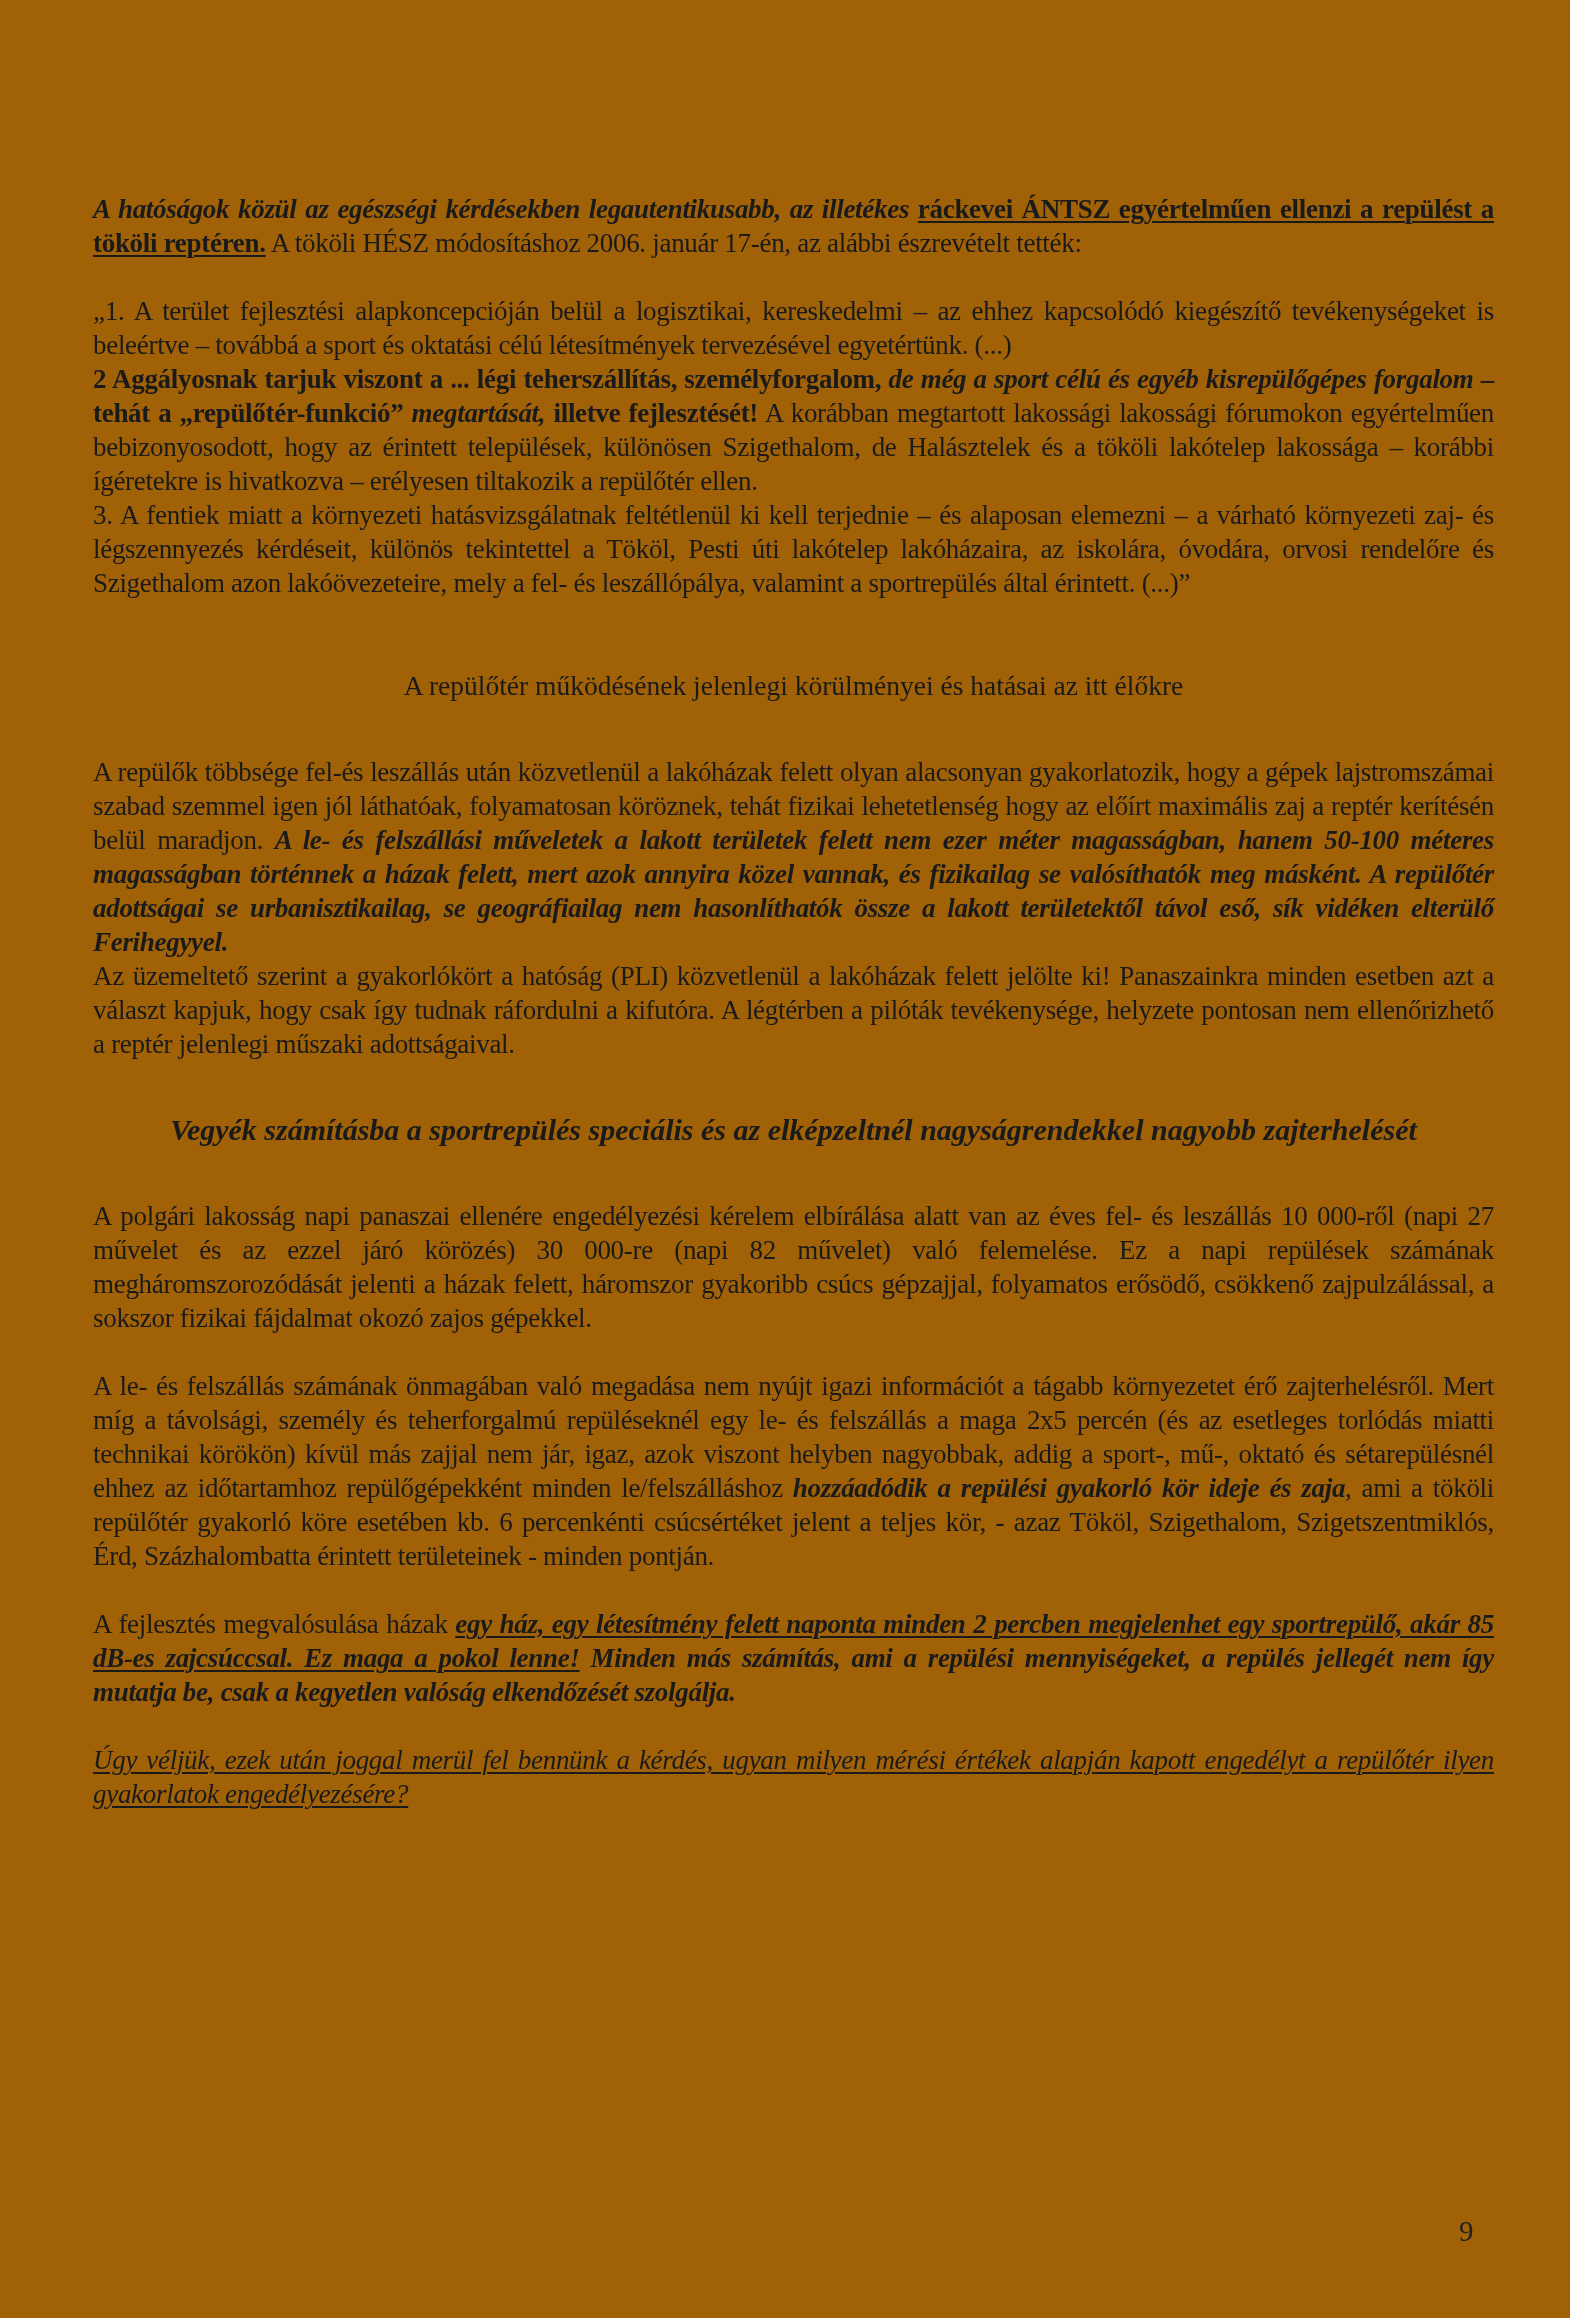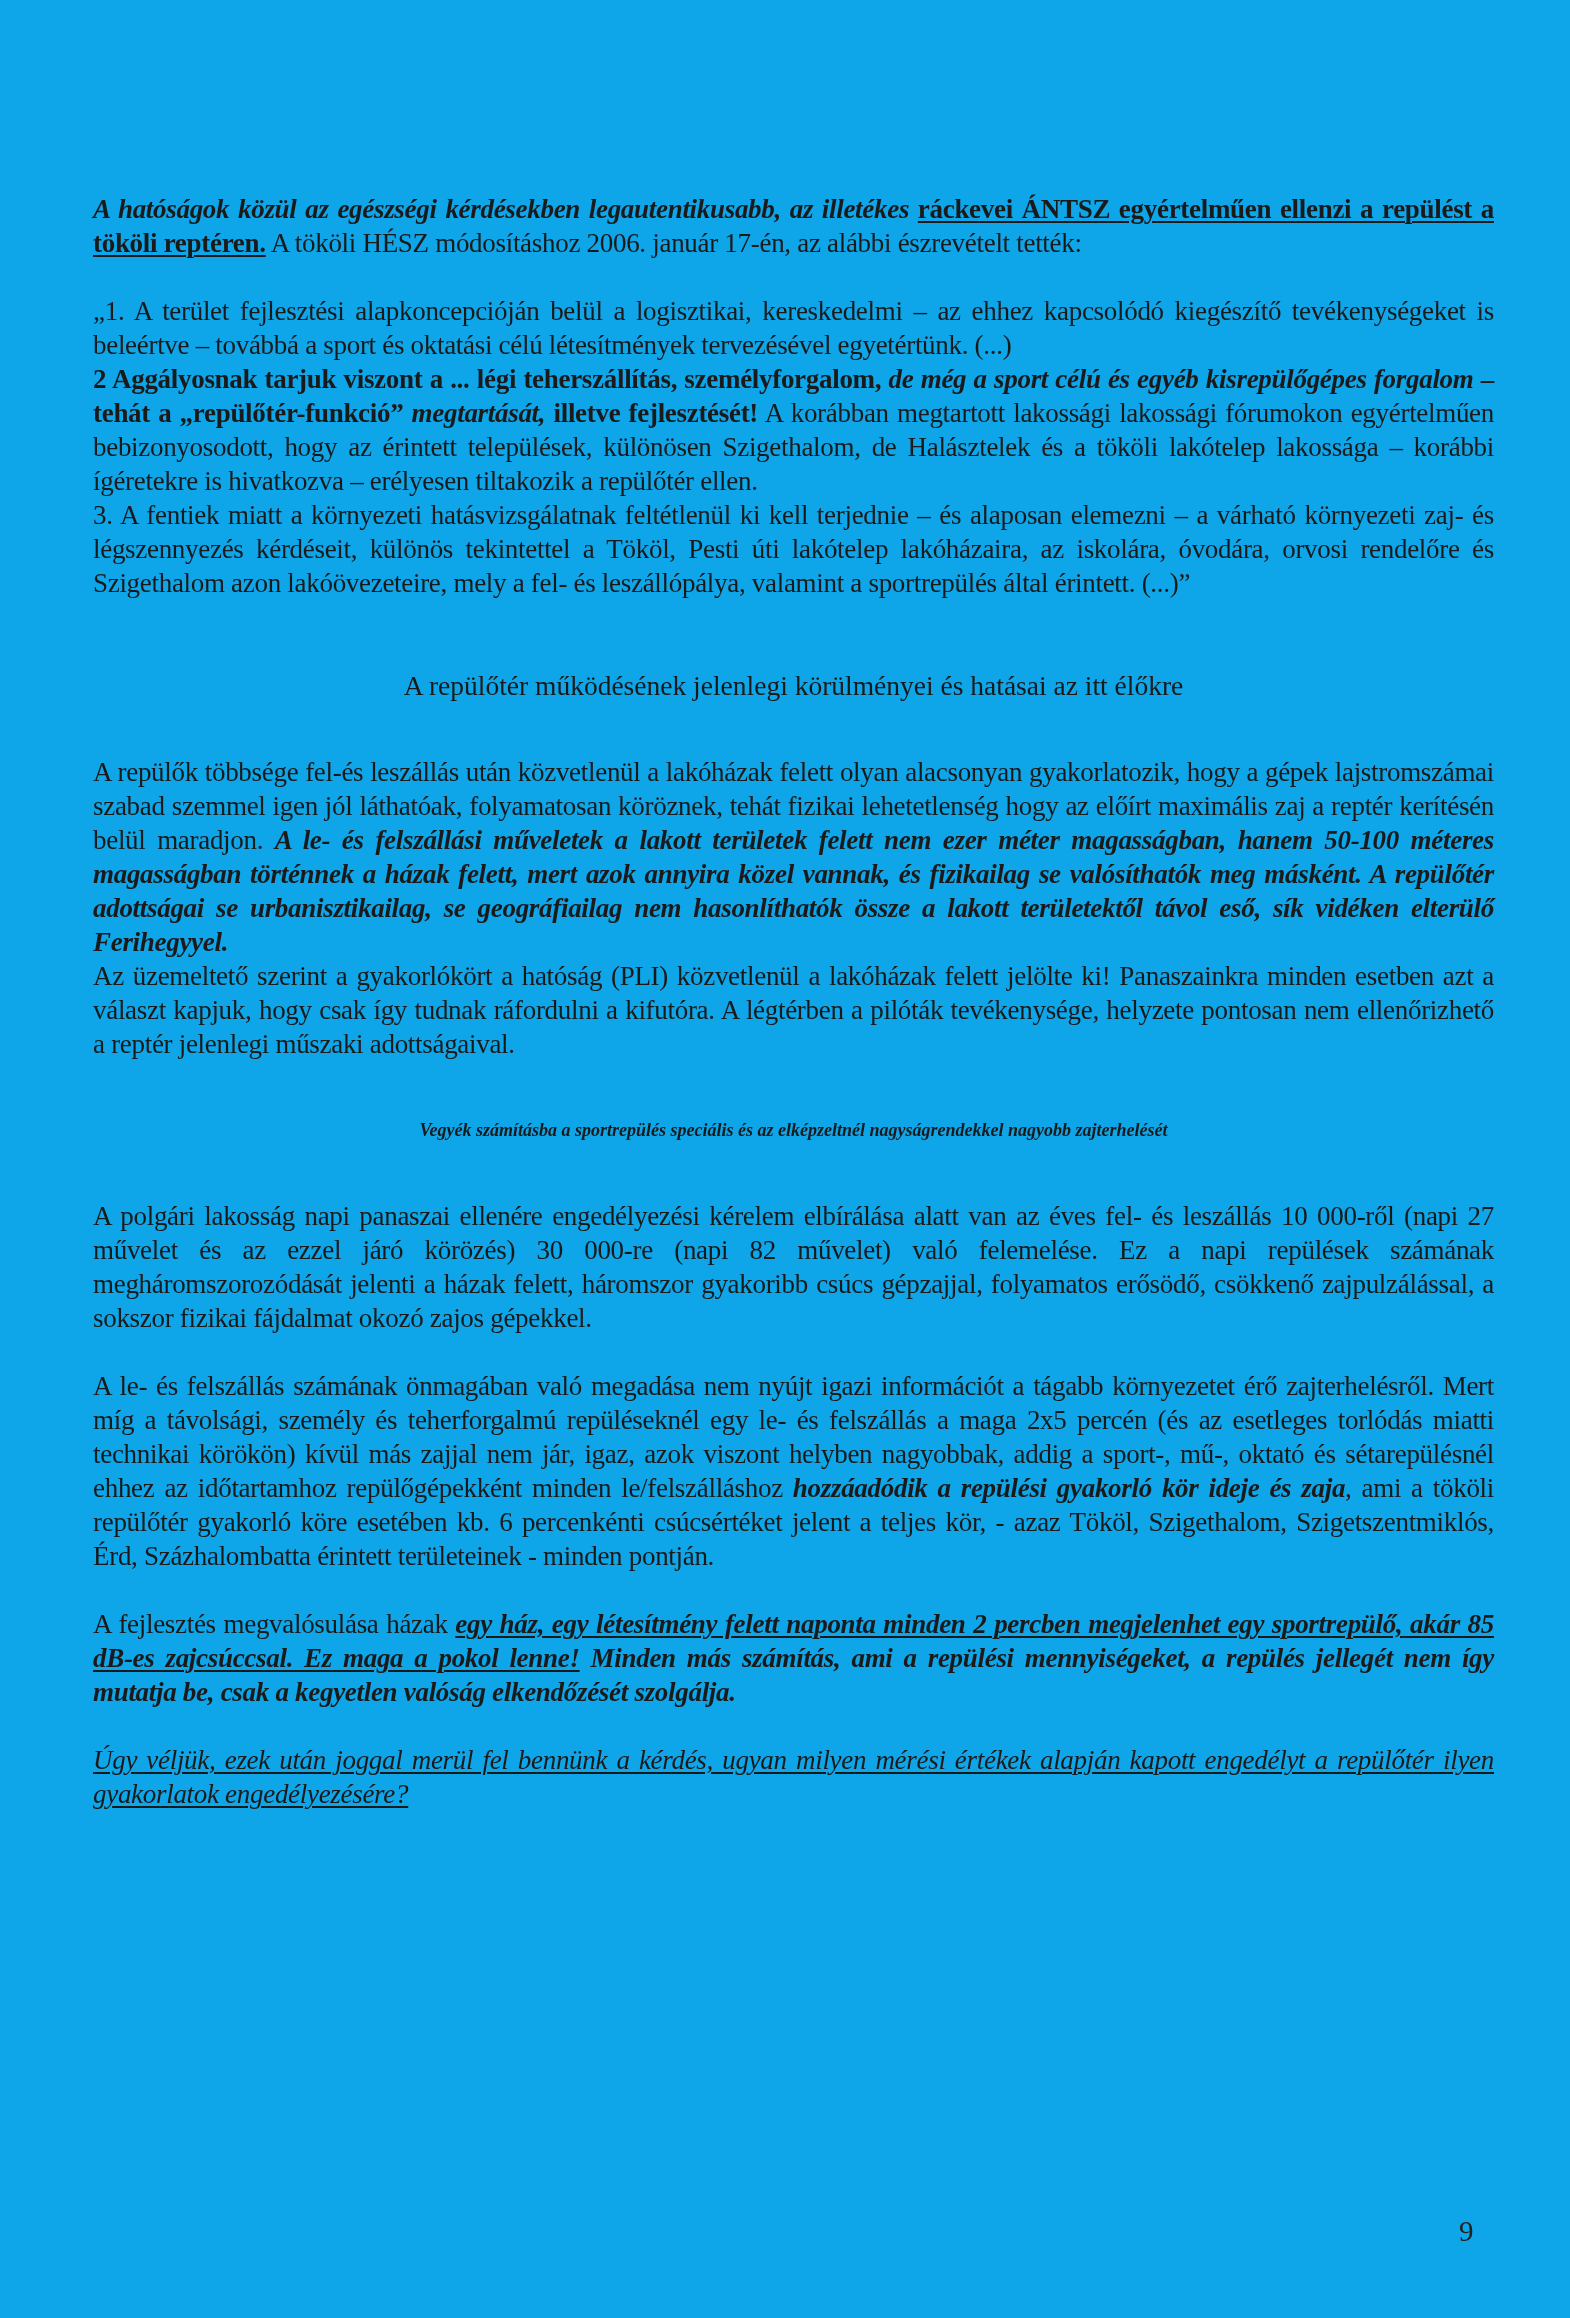--- a/index.html
+++ b/index.html
@@ -13,21 +13,21 @@
       position: relative;
       overflow: hidden;
       font-family: "Liberation Serif", "DejaVu Serif", serif;
       color: #1a1a1a;
     }
     .page {
       position: absolute;
       left: 0; top: 0;
       width: 1570px;
       height: 2319px;
-      background: #0ea5e9;
+      background: #a16207;
     }
     .content {
       position: absolute;
       left: 93px;
       top: 192px;
       width: 1401px;
     }
     p {
       margin: 0;
       font-size: 27px;
@@ -41,21 +41,21 @@
     .heading {
       text-align: center;
       font-weight: normal;
       font-size: 27.5px;
       line-height: 34px;
     }
     .heading-italic {
       text-align: center;
       font-style: italic;
       font-weight: bold;
-      font-size: 18px;
+      font-size: 30px;
       line-height: 34px;
     }
     .gap-s { height: 34px; }
     .gap-m { height: 52px; }
     .gap-l { height: 69px; }
     .page-number {
       position: absolute;
       left: 1459px;
       top: 2215px;
       font-size: 29px;

